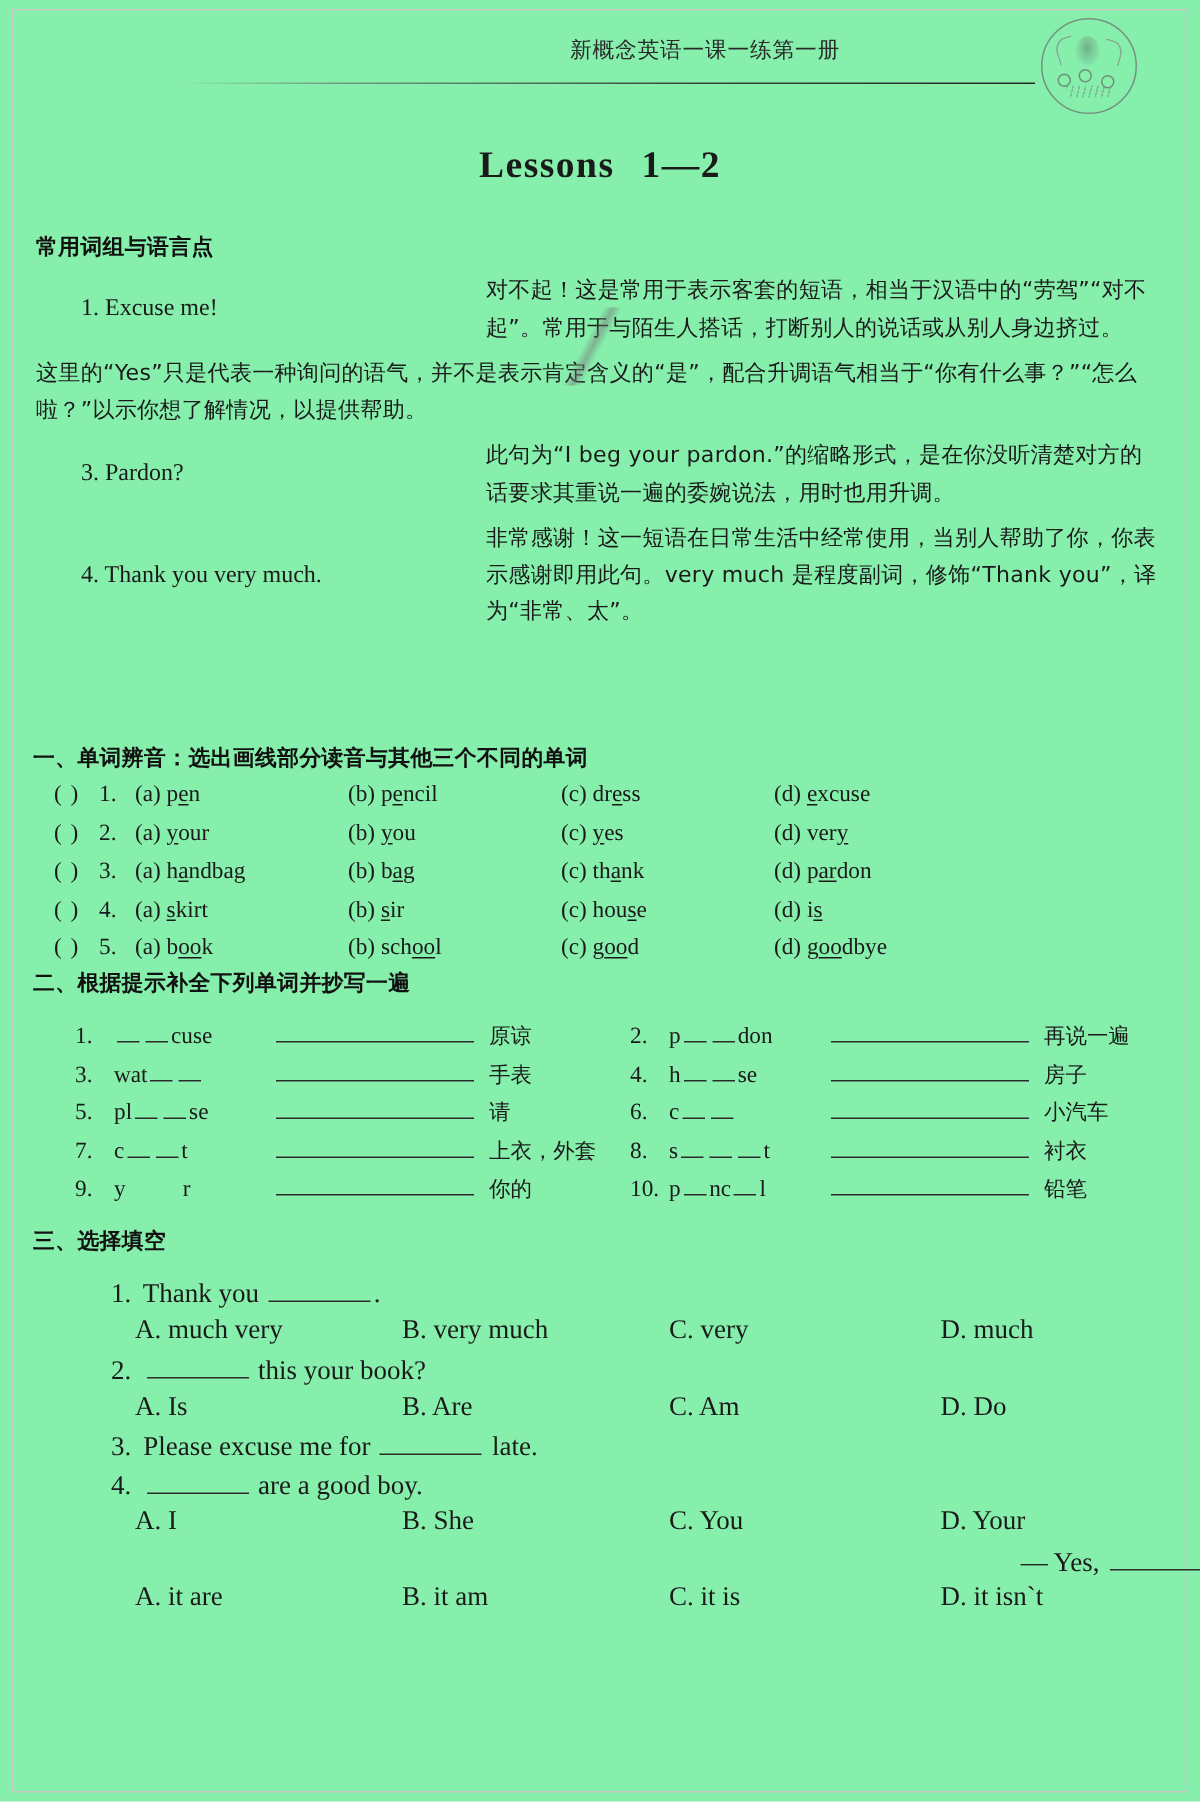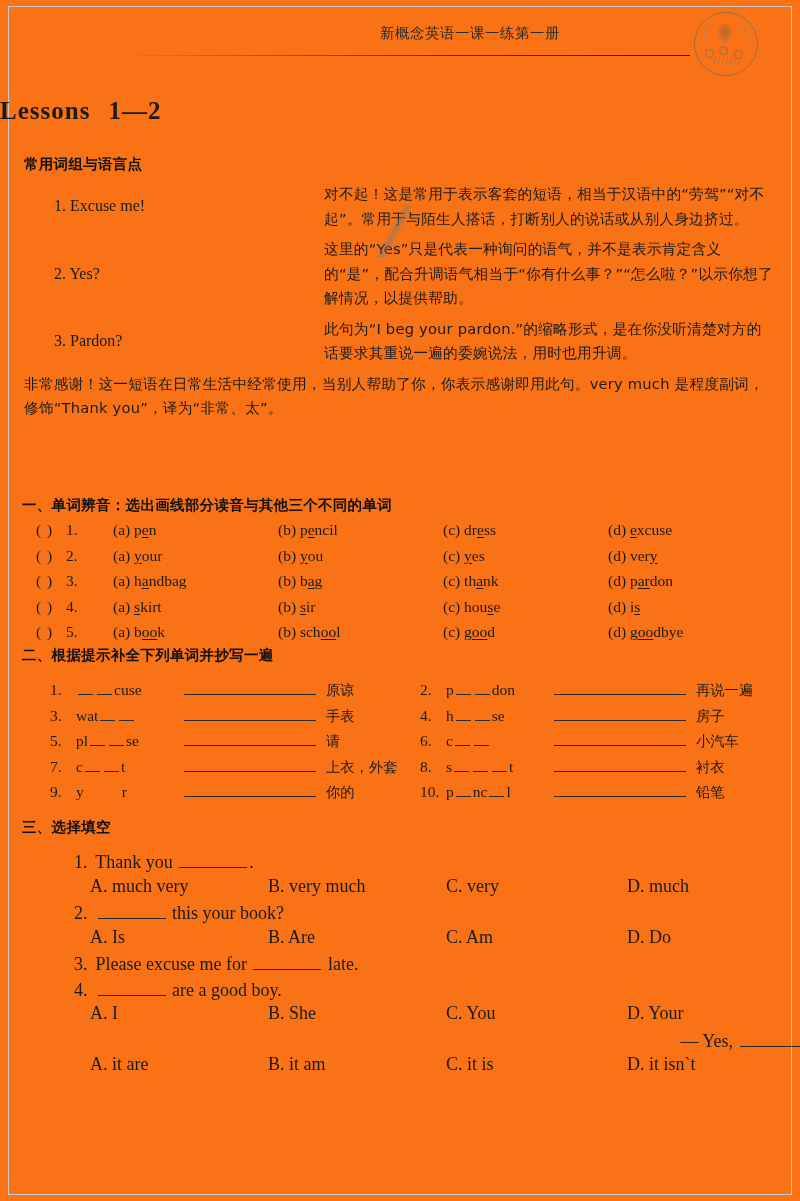--- a/index.html
+++ b/index.html
@@ -13,21 +13,21 @@
     position: relative;
     font-family: "Liberation Serif", "DejaVu Serif", serif;
     color: #1a1a1a;
     overflow: hidden;
   }
 
   
   .page {
     position: absolute;
     inset: 0;
-    background: #f97316;
+    background: #86efac;
   }
   .page-border {
     position: absolute;
     left: 8px; top: 6px;
     width: 784px; height: 1189px;
     border: 1px solid #c9c9c9;
     box-sizing: border-box;
     pointer-events: none;
   }
 
@@ -112,21 +112,21 @@
   .content {
     position: absolute;
     left: 0; top: 0;
     width: 800px;
   }
 
   .lesson-title {
     position: absolute;
     left: 0; top: 97px;
     width: 800px;
-    text-align: left;
+    text-align: center;
     font-size: 25px;
     font-weight: bold;
     letter-spacing: 1px;
   }
   .lesson-title .num { margin-left: 18px; }
 
   .sec-head {
     font-family: "DejaVu Sans", sans-serif;
     font-size: 14.5px;
     font-weight: bold;
@@ -174,21 +174,21 @@
     width: 750px;
     font-size: 15.5px;
   }
   .s1-row {
     display: flex;
     align-items: baseline;
     height: 25.5px;
   }
   .s1-paren { width: 30px; flex: 0 0 30px; letter-spacing: 1px; }
   .s1-num   { width: 24px; flex: 0 0 24px; }
-  .s1-opt   { width: 142px; flex: 0 0 142px; margin-left: 23px; }
+  .s1-opt   { width: 142px; flex: 0 0 142px; }
   .s1-opt.wide { width: 150px; flex: 0 0 150px; }
   u.ul { text-decoration: underline; text-underline-offset: 1.5px; }
 
   
   .s2-head { position: absolute; left: 22px; top: 646px; }
   .s2 {
     position: absolute;
     left: 50px; top: 680px;
     width: 740px;
     font-size: 15.5px;
@@ -298,28 +298,28 @@
       <span>Lessons</span><span class="num">1—2</span>
     </div>
 
     <div class="sec-head notes-head">常用词组与语言点</div>
     <div class="notes">
       <div class="note-row">
         <div class="note-en">1. Excuse me!</div>
         <div class="note-cn">对不起！这是常用于表示客套的短语，相当于汉语中的“劳驾”“对不起”。常用于与陌生人搭话，打断别人的说话或从别人身边挤过。</div>
       </div>
       <div class="note-row">
-        <div class="note-en">2. Yes?</div>
         <div class="note-cn">这里的“Yes”只是代表一种询问的语气，并不是表示肯定含义的“是”，配合升调语气相当于“你有什么事？”“怎么啦？”以示你想了解情况，以提供帮助。</div>
       </div>
       <div class="note-row">
         <div class="note-en">3. Pardon?</div>
         <div class="note-cn">此句为“I beg your pardon.”的缩略形式，是在你没听清楚对方的话要求其重说一遍的委婉说法，用时也用升调。</div>
       </div>
       <div class="note-row">
+        <div class="note-en">4. Thank you very much.</div>
         <div class="note-cn">非常感谢！这一短语在日常生活中经常使用，当别人帮助了你，你表示感谢即用此句。very much 是程度副词，修饰“Thank you”，译为“非常、太”。</div>
       </div>
     </div>
     <div class="scan-smudge"></div>
 
     <div class="sec-head s1-head">一、单词辨音：选出画线部分读音与其他三个不同的单词</div>
     <div class="s1">
         <div class="s1-row">
           <span class="s1-paren">(      )</span>
           <span class="s1-num">1.</span>

